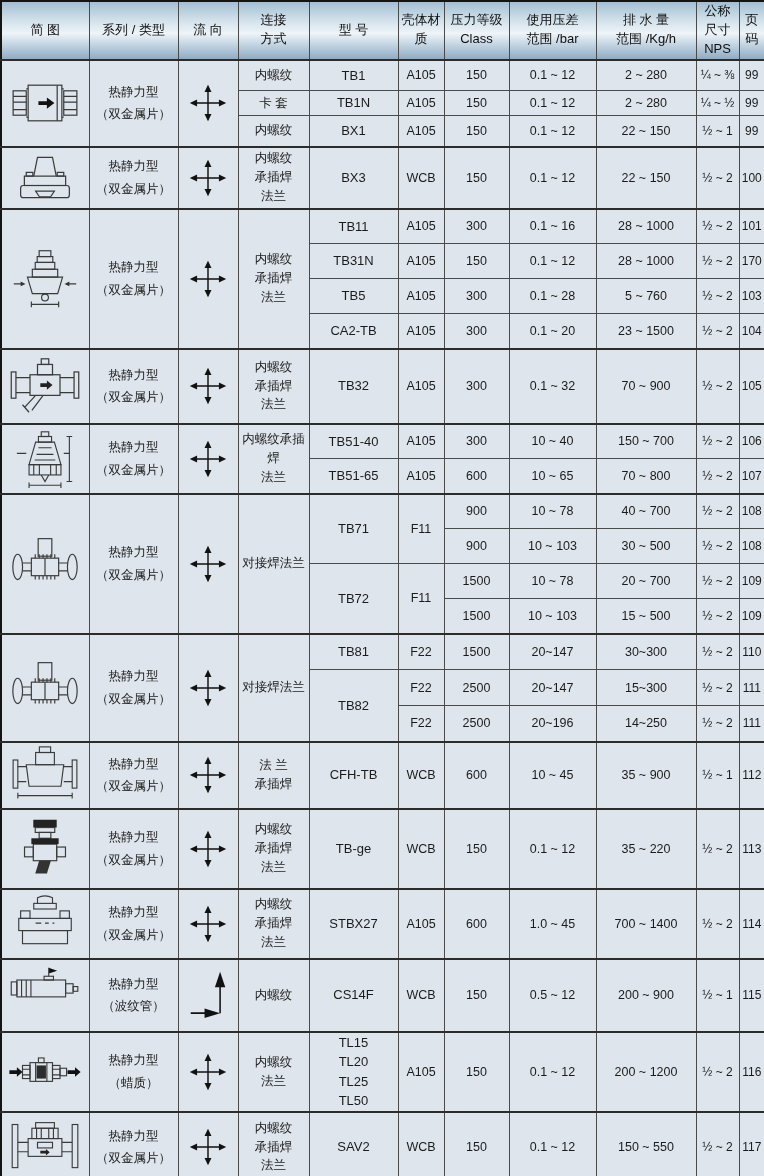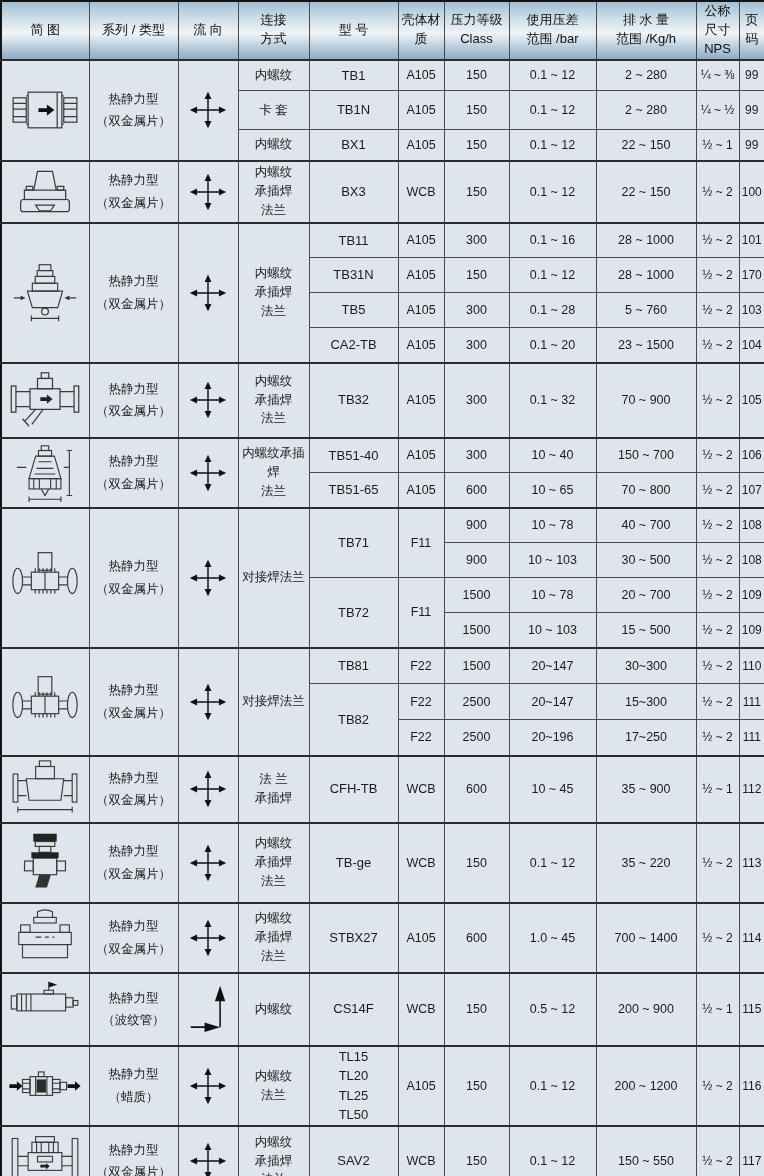--- a/index.html
+++ b/index.html
@@ -254,21 +254,21 @@
           </svg></td>
     <td class="conn-cell">内螺纹</td>
     <td class="model-cell">TB1</td>
     <td>A105</td>
     <td>150</td>
     <td class="num-cell">0.1 ~ 12</td>
     <td class="num-cell">2 ~ 280</td>
     <td class="nps-cell">¼ ~ ⅜</td>
     <td class="page-cell">99</td>
   </tr>
-  <tr style="height:39px">
+  <tr style="height:25px">
     <td class="conn-cell">卡 套</td>
     <td class="model-cell">TB1N</td>
     <td>A105</td>
     <td>150</td>
     <td class="num-cell">0.1 ~ 12</td>
     <td class="num-cell">2 ~ 280</td>
     <td class="nps-cell">¼ ~ ½</td>
     <td class="page-cell">99</td>
   </tr>
   <tr style="height:31px">
@@ -468,21 +468,21 @@
     <td>2500</td>
     <td class="num-cell">20~147</td>
     <td class="num-cell">15~300</td>
     <td class="nps-cell">½ ~ 2</td>
     <td class="page-cell">111</td>
   </tr>
   <tr style="height:36px">
     <td>F22</td>
     <td>2500</td>
     <td class="num-cell">20~196</td>
-    <td class="num-cell">17~250</td>
+    <td class="num-cell">14~250</td>
     <td class="nps-cell">½ ~ 2</td>
     <td class="page-cell">111</td>
   </tr>
 
   <tr class="group-start" style="height:67px">
     <td class="diag-cell"><svg class="diag">
             <use href="#d-flangedbonnet" width="100%" height="100%"></use>
           </svg></td>
     <td class="type-cell">热静力型
 （双金属片）</td>

